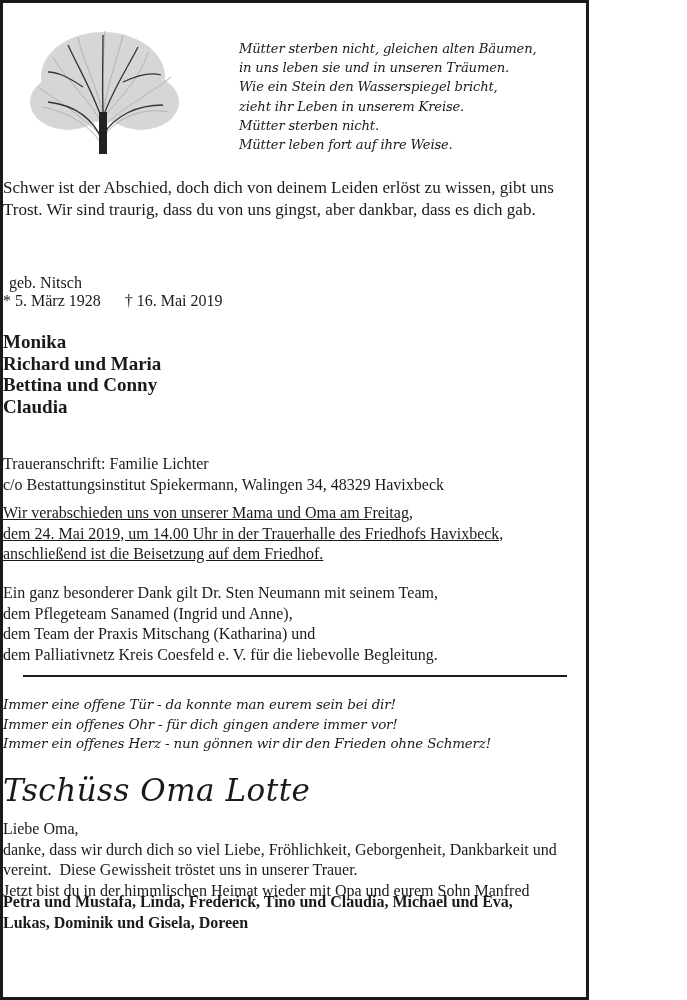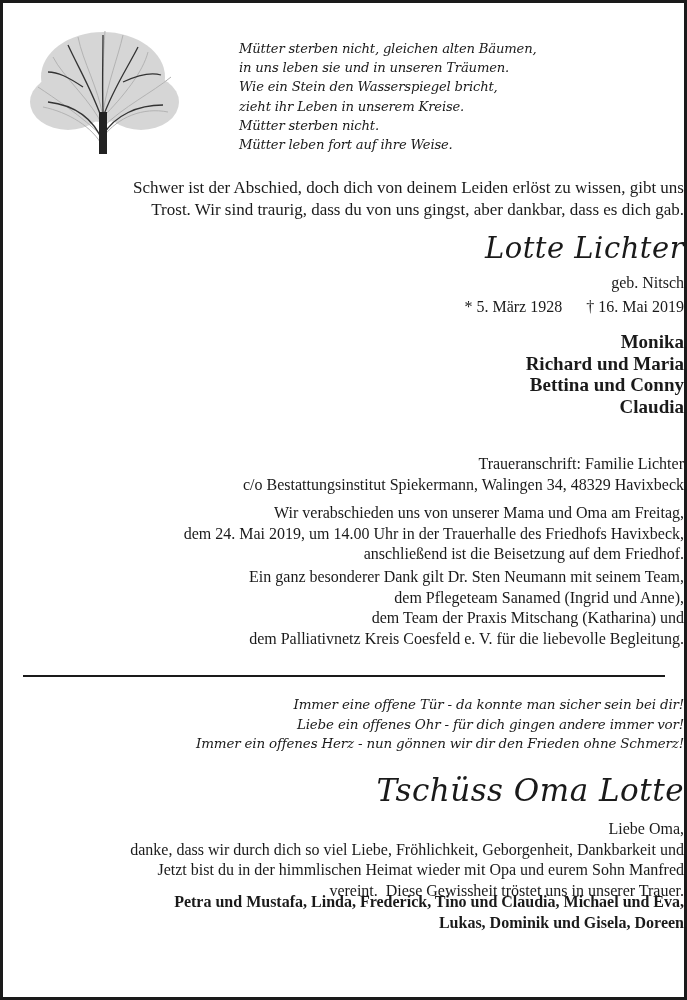--- a/index.html
+++ b/index.html
@@ -1,53 +1,53 @@
 <!DOCTYPE html>
 <html><head>
 <meta charset="utf-8">
 <style>
   html, body { margin: 0; padding: 0; background: #ffffff; }
   body { width: 687px; height: 1000px; overflow: hidden; }
   .page {
     position: relative;
-    width: 687px; height: 1000px;
+    width: 589px; height: 1000px;
     box-sizing: border-box;
     border: 3px solid #1a1a1a;
     background: #ffffff;
     color: #1a1a1a;
     font-family: "Liberation Serif", "DejaVu Serif", serif;
   }
   .tree {
     position: absolute; left: 20px; top: 14px; width: 160px; height: 140px;
   }
   .poem {
     position: absolute; left: 236px; top: 36px;
     font-family: "DejaVu Serif", serif;
     font-style: italic;
     font-size: 13.2px;
     line-height: 19.2px;
     color: #1a1a1a;
     letter-spacing: -0.2px;
   }
   .poem div { white-space: nowrap; }
-  .center { position: absolute; left: 0; right: 0; text-align: right; }
+  .center { position: absolute; left: 0; right: 0; text-align: left; }
   .intro { top: 174px; font-size: 17px; line-height: 22px; }
   .name-script {
     font-family: "DejaVu Serif", serif; font-style: italic;
     font-size: 29px; line-height: 34px; letter-spacing: 0.5px;
   }
   .name { top: 228px; }
   .born-name { top: 270px; font-size: 16px; line-height: 20px; padding-left: 6px; }
-  .dates { top: 294px; font-size: 16px; line-height: 20px; word-spacing: 0; }
+  .dates { top: 288px; font-size: 16px; line-height: 20px; word-spacing: 0; }
   .dates span.gap { display: inline-block; width: 24px; }
   .family { top: 328px; font-size: 19px; line-height: 21.5px; font-weight: bold; }
   .block { font-size: 16px; line-height: 20.5px; }
   .addr { top: 451px; }
-  .service { top: 500px; }
-  .thanks { top: 564px; }
+  .service { top: 500px; text-decoration: underline; }
+  .thanks { top: 580px; }
   .divider {
     position: absolute; left: 20px; right: 19px; top: 672px;
     height: 2px; background: #1a1a1a;
   }
   .poem2 {
     top: 692px;
     font-family: "DejaVu Serif", serif; font-style: italic;
     font-size: 13.5px; line-height: 19.5px; letter-spacing: -0.2px;
   }
   .farewell { top: 768px; font-size: 31px; line-height: 38px; }
@@ -89,21 +89,20 @@
     <div>zieht ihr Leben in unserem Kreise.</div>
     <div>Mütter sterben nicht.</div>
     <div>Mütter leben fort auf ihre Weise.</div>
   </div>
 
   <div class="center intro">
     <div>Schwer ist der Abschied, doch dich von deinem Leiden erlöst zu wissen, gibt uns</div>
     <div>Trost. Wir sind traurig, dass du von uns gingst, aber dankbar, dass es dich gab.</div>
   </div>
 
-  <div class="center name name-script">Lotte Lichter</div>
   <div class="center born-name">geb. Nitsch</div>
   <div class="center dates">
     <span>* 5. März 1928</span><span class="gap"></span><span>† 16. Mai 2019</span>
   </div>
 
   <div class="center family">
     <div>Monika</div>
     <div>Richard und Maria</div>
     <div>Bettina und Conny</div>
     <div>Claudia</div>
@@ -123,32 +122,32 @@
   <div class="center block thanks">
     <div>Ein ganz besonderer Dank gilt Dr. Sten Neumann mit seinem Team,</div>
     <div>dem Pflegeteam Sanamed (Ingrid und Anne),</div>
     <div>dem Team der Praxis Mitschang (Katharina) und</div>
     <div>dem Palliativnetz Kreis Coesfeld e. V. für die liebevolle Begleitung.</div>
   </div>
 
   <div class="divider"></div>
 
   <div class="center poem2">
-    <div>Immer eine offene Tür - da konnte man sicher sein bei dir!</div>
-    <div>Liebe ein offenes Ohr - für dich gingen andere immer vor!</div>
+    <div>Immer eine offene Tür - da konnte man eurem sein bei dir!</div>
+    <div>Immer ein offenes Ohr - für dich gingen andere immer vor!</div>
     <div>Immer ein offenes Herz - nun gönnen wir dir den Frieden ohne Schmerz!</div>
   </div>
 
   <div class="center farewell name-script">Tschüss Oma Lotte</div>
 
   <div class="center letter">
     <div>Liebe Oma,</div>
     <div>danke, dass wir durch dich so viel Liebe, Fröhlichkeit, Geborgenheit, Dankbarkeit und</div>
+    <div style="white-space: pre;">vereint.  Diese Gewissheit tröstet uns in unserer Trauer.</div>
     <div>Jetzt bist du in der himmlischen Heimat wieder mit Opa und eurem Sohn Manfred</div>
-    <div style="white-space: pre;">vereint.  Diese Gewissheit tröstet uns in unserer Trauer.</div>
   </div>
 
   <div class="center signers">
     <div>Petra und Mustafa, Linda, Frederick, Tino und Claudia, Michael und Eva,</div>
     <div>Lukas, Dominik und Gisela, Doreen</div>
   </div>
 
 </div>
 
 </body></html>

